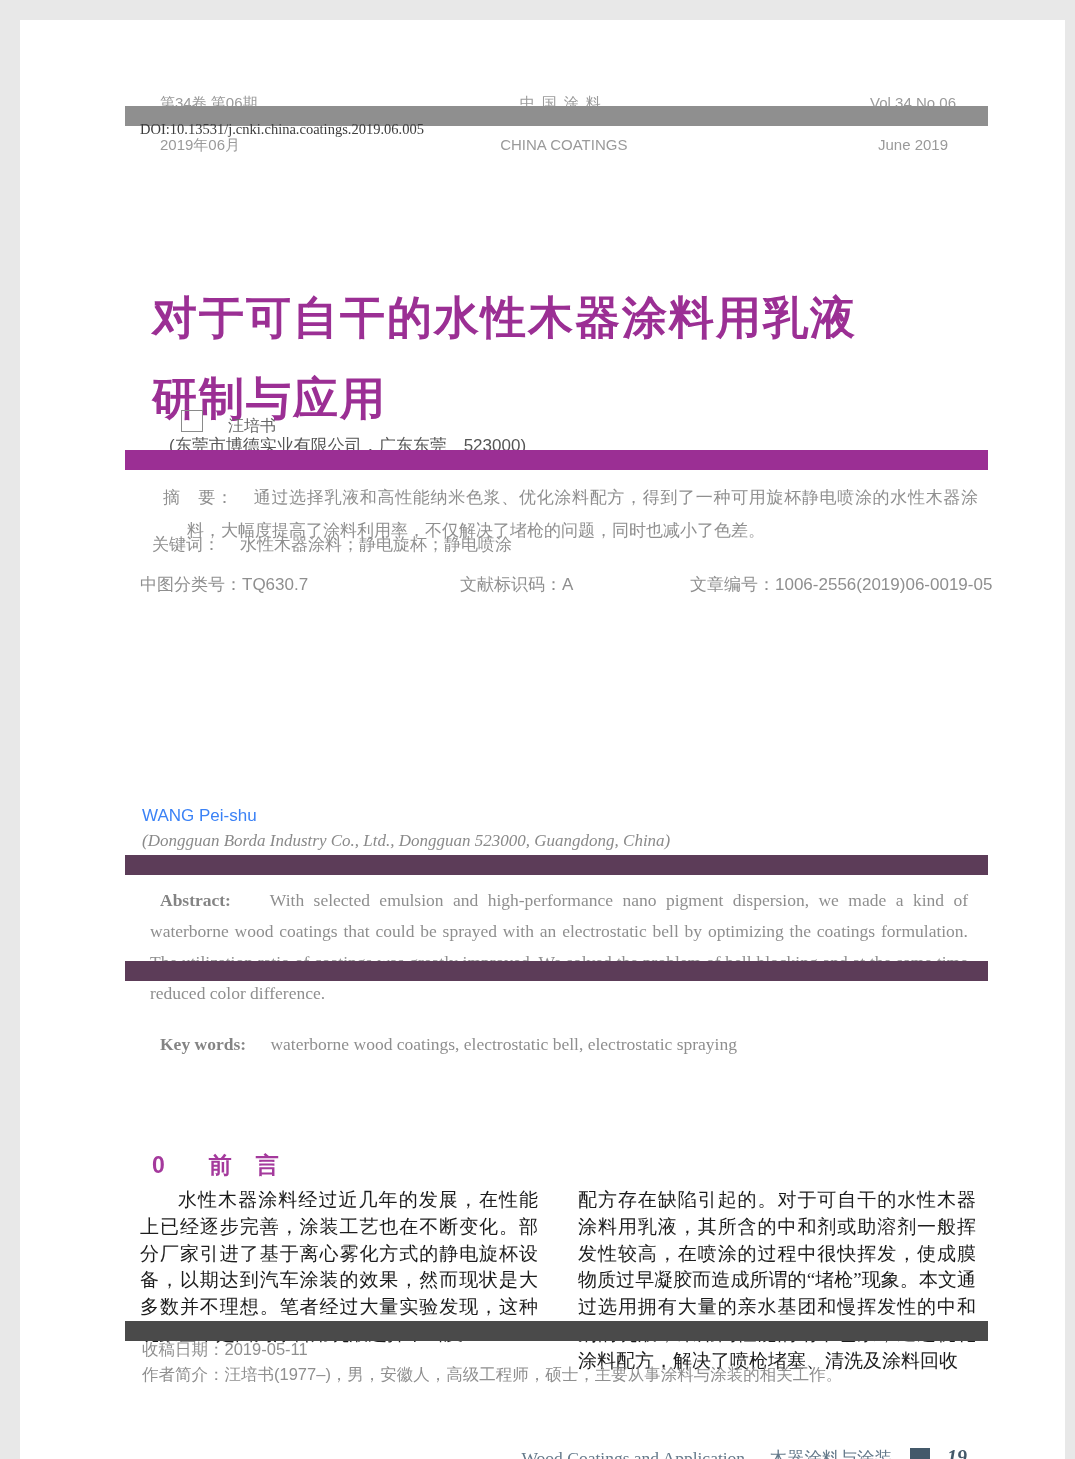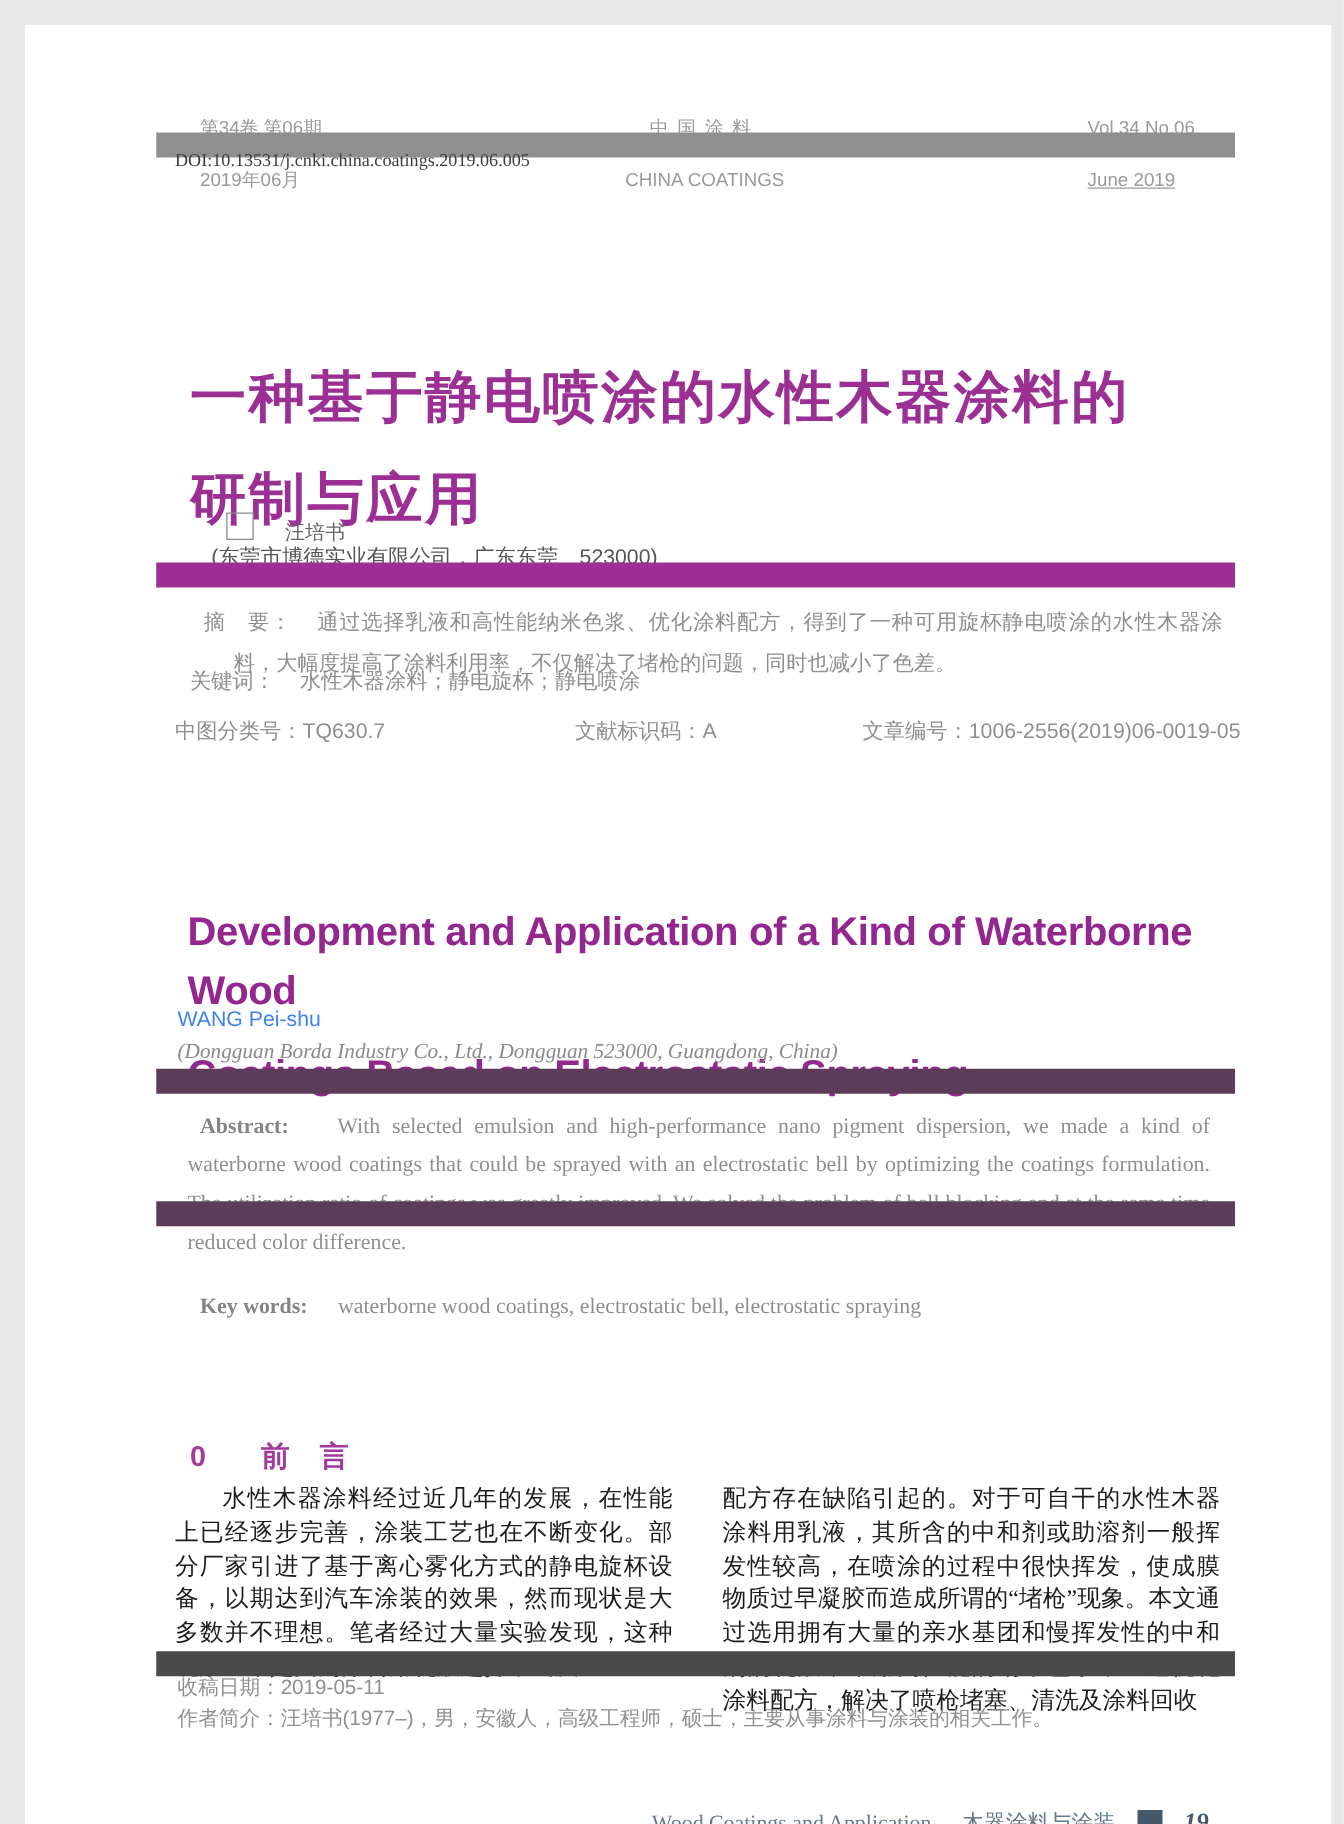--- a/index.html
+++ b/index.html
@@ -13,21 +13,21 @@
     overflow: hidden;
     font-family: "Liberation Sans", sans-serif;
   }
   
   .jheader {
     position: absolute; top: 42px; left: 110px; width: 856px;
     display: flex; justify-content: space-between;
     color: #9a9a9a; font-size: 15px; line-height: 22px;
   }
   .jheader .hcol-center { text-align: center; }
-  .jheader .hcol-right { text-align: left; text-decoration: underline; }
+  .jheader .hcol-right { text-align: center; }
   .jname-cn { letter-spacing: 7px; }
   .header-rule {
     position: absolute; top: 86px; left: 105px; width: 863px; height: 1px;
     background: #8f8f8f;
   }
   .doi {
     position: absolute; top: 91px; left: 110px;
     font-family: "Liberation Serif", serif; font-size: 14.5px; color: #3c3c3c;
   }
   
@@ -159,21 +159,21 @@
     </div>
     <div class="hcol-right">
       <div>Vol.34 No.06</div>
       <div>June 2019</div>
     </div>
   </div>
   <div class="header-rule"></div>
   <div class="doi">DOI:10.13531/j.cnki.china.coatings.2019.06.005</div>
 
   <div class="cn-title">
-    <div>一种基于静电喷涂的水性木器涂料的</div>
+    <div>对于可自干的水性木器涂料用乳液</div>
     <div>研制与应用</div>
   </div>
 
   <div class="author-row">
     <span class="author-marker"></span><span>汪培书</span>
   </div>
   <div class="affiliation-cn">(东莞市博德实业有限公司，广东东莞　523000)</div>
 
   <div class="rule-accent"></div>
 
@@ -182,24 +182,20 @@
   </div>
   <div class="keywords-cn">
     <span>关键词：</span><span>水性木器涂料；静电旋杯；静电喷涂</span>
   </div>
   <div class="meta-row">
     <span class="meta-clc">中图分类号：TQ630.7</span>
     <span class="meta-doccode">文献标识码：A</span>
     <span class="meta-artid">文章编号：1006-2556(2019)06-0019-05</span>
   </div>
 
-  <div class="en-title">
-    <div>Development and Application of a Kind of Waterborne Wood</div>
-    <div>Coatings Based on Electrostatic Spraying</div>
-  </div>
   <div class="en-author">WANG Pei-shu</div>
   <div class="en-affil">(Dongguan Borda Industry Co., Ltd., Dongguan 523000, Guangdong, China)</div>
 
   <div class="rule-dark-top"></div>
   <div class="abstract-en">
     <p><b>Abstract:</b>&nbsp; <span>With selected emulsion and high-performance nano pigment dispersion, we made a kind of waterborne wood coatings that could be sprayed with an electrostatic bell by optimizing the coatings formulation. The utilization ratio of coatings was greatly improved. We solved the problem of bell blocking and at the same time reduced color difference.</span></p>
     <p class="keywords-en"><b>Key words:</b> <span>waterborne wood coatings, electrostatic bell, electrostatic spraying</span></p>
   </div>
   <div class="rule-dark-bottom"></div>
 

